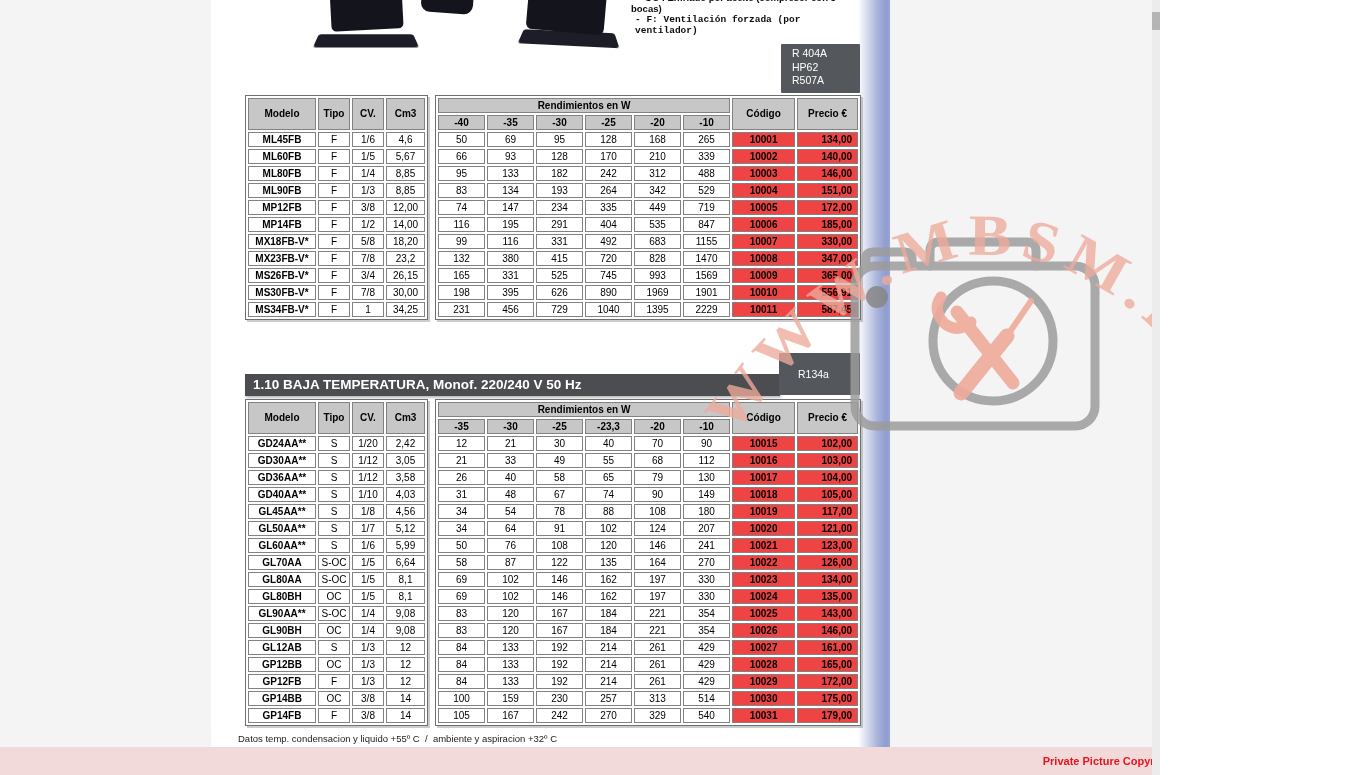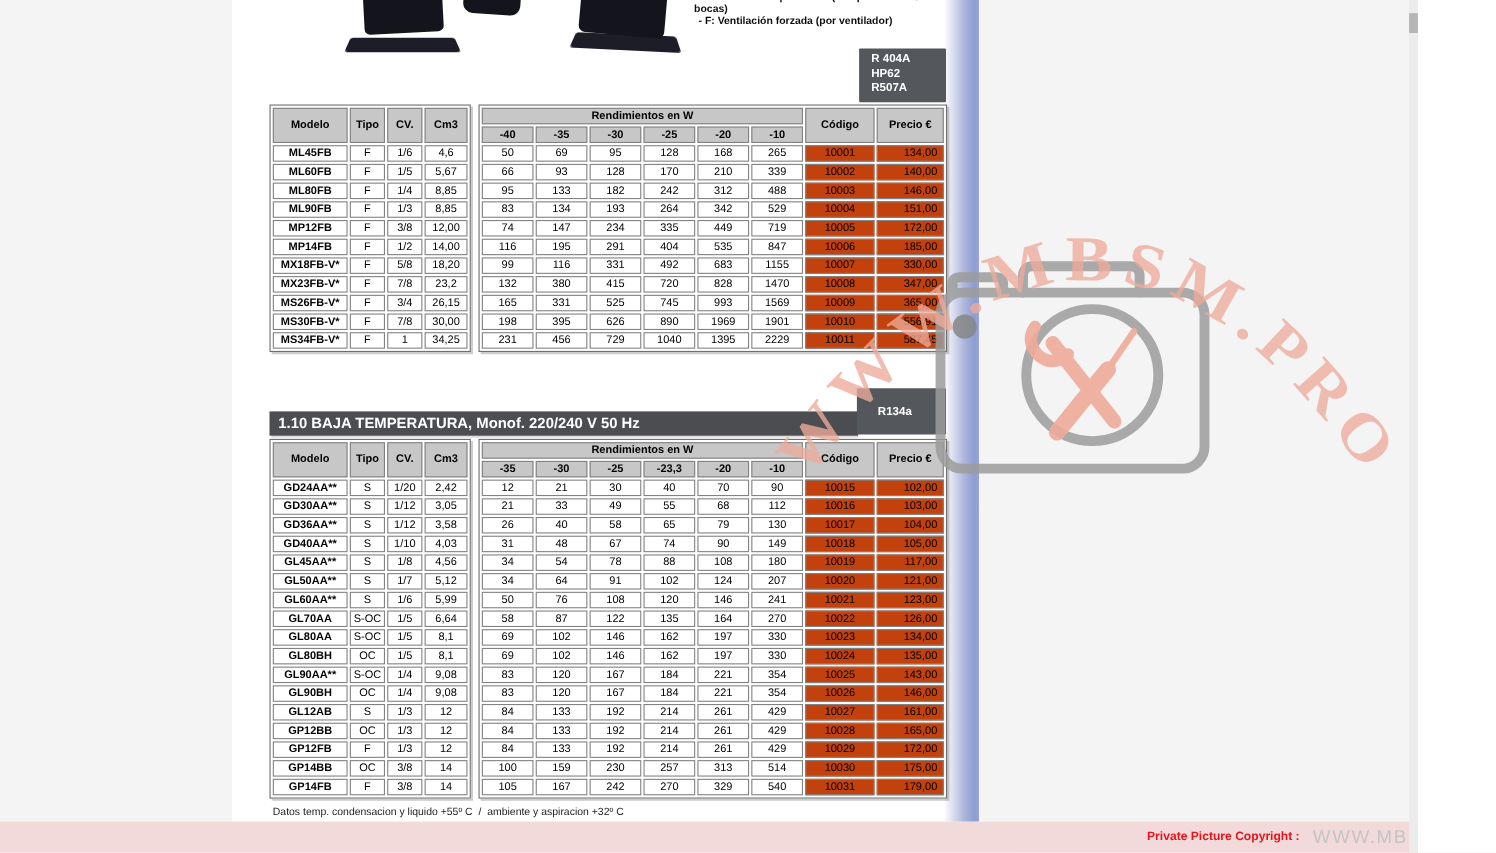--- a/index.html
+++ b/index.html
@@ -1,17 +1,17 @@
 <!DOCTYPE html>
 <html><head>
 <meta charset="utf-8">
 <style>
   html,body{margin:0;padding:0;}
   .screen{
-    position:relative; width:1289px; height:775px; overflow:hidden;
+    position:relative; width:1160px; height:775px; overflow:hidden;
     background:#f4f4f5; font-family:"Liberation Sans",sans-serif;
   }
   
   .page{position:absolute;left:211px;top:0;width:679px;height:747px;background:#ffffff;z-index:1;}
   .page-edge{position:absolute;left:858px;top:0;width:32px;height:747px;z-index:2;
     background:linear-gradient(to right, rgba(255,255,255,0) 0%, #aab4da 60%, #8e9cd0 88%, #99a6d4 100%);}
 
   
   .comp{position:absolute;z-index:5;}
   .comp .body{position:absolute;background:#14141c;}
@@ -22,24 +22,24 @@
   .comp2{left:421px;top:0;width:52px;height:13px;}
   .comp2 .body{left:0;top:-4px;width:52px;height:17px;border-radius:0 0 9px 9px;transform:rotate(4deg);}
   .comp3{left:520px;top:-26px;width:96px;height:74px;}
   .comp3 .body{left:8px;top:0;width:78px;height:58px;border-radius:0 0 6px 6px;transform:rotate(5deg);}
   .comp3 .base{left:0;bottom:2px;width:96px;height:16px;transform:perspective(60px) rotateX(26deg) rotate(3deg);}
 
   
   .legend{position:absolute;left:631px;top:-8px;width:232px;z-index:5;
     font-size:9.5px;font-weight:bold;line-height:11px;color:#0c0c0c;}
   .legend div:first-child{margin-left:8px;}
-  .legend div:nth-child(3){margin-left:4px;}
-
-  
-  .refbox{position:absolute;background:#54575c;color:#ffffff;font-weight:bold;z-index:6;border-radius:1px;}
+  .legend div:nth-child(3){margin-left:4px;font-family:Liberation Mono, monospace;}
+
+  
+  .refbox{position:absolute;background:#54575c;color:#ffffff;font-weight:normal;z-index:6;border-radius:1px;}
   .ref1{left:781px;top:44px;width:79px;height:46px;font-size:10.5px;line-height:13.5px;padding-top:3px;}
   .ref1 div{padding-left:11px;}
   .ref2{left:779px;top:353px;width:81px;height:42px;font-size:10.5px;display:flex;align-items:center;padding-left:19px;box-sizing:border-box;}
 
   
   .titlebar{position:absolute;left:245px;width:535px;height:22px;background:#4b4d50;color:#ffffff;
     font-size:13.5px;font-weight:bold;line-height:22px;padding-left:8px;box-sizing:border-box;z-index:5;
     box-shadow:1px 2px 2px rgba(0,0,0,0.25);}
   .t1{top:70px;}
   .t2{top:374px;}
@@ -49,25 +49,25 @@
   .pos-s0l{left:245px;top:95px;} .pos-s0r{left:435px;top:95px;}
   .pos-s1l{left:245px;top:399px;} .pos-s1r{left:435px;top:399px;}
   .tbl table{border-collapse:separate;border-spacing:2px;table-layout:fixed;border:1px solid #6f6f6f;
     box-shadow:2px 2px 0 rgba(110,110,110,0.35);}
   .tbl-left table{width:181px;}
   .tbl-right table{width:424px;}
   .tbl th,.tbl td{border:1px solid #828282;font-size:10px;line-height:12px;height:13px;padding:0 1px;
     text-align:center;background:#ffffff;overflow:hidden;white-space:nowrap;}
   .tbl th{background:#c7c7c7;font-weight:bold;}
   .tbl th.tall{height:30px;}
-  .tbl td.gray{background:#c2410c;font-weight:normal;}
+  .tbl td.gray{background:#ef4444;font-weight:bold;}
   .tbl td.precio{text-align:right;padding-right:5px;margin-left:18px;}
   .tbl td.model{font-weight:bold;}
 
-  .footnote{position:absolute;left:248px;top:733px;z-index:5;font-size:9.5px;color:#1a1a1a;white-space:pre;}
+  .footnote{position:absolute;left:238px;top:733px;z-index:5;font-size:9.5px;color:#1a1a1a;white-space:pre;}
 
   
   .watermark{position:absolute;left:0;top:0;width:1360px;height:775px;z-index:40;pointer-events:none;}
   .cam{fill:none;stroke:#9c9c9c;stroke-width:9;stroke-linejoin:round;stroke-linecap:round;}
   .tool{fill:none;stroke:#eeab9b;stroke-linecap:round;}
   .wm-text{font-family:"Liberation Serif",serif;font-weight:bold;font-size:58px;
     fill:#eeab9b;fill-opacity:0.78;letter-spacing:7px;}
 
   
   .bottombar{position:absolute;left:0;top:747px;width:1360px;height:28px;background:#f3dada;z-index:60;

